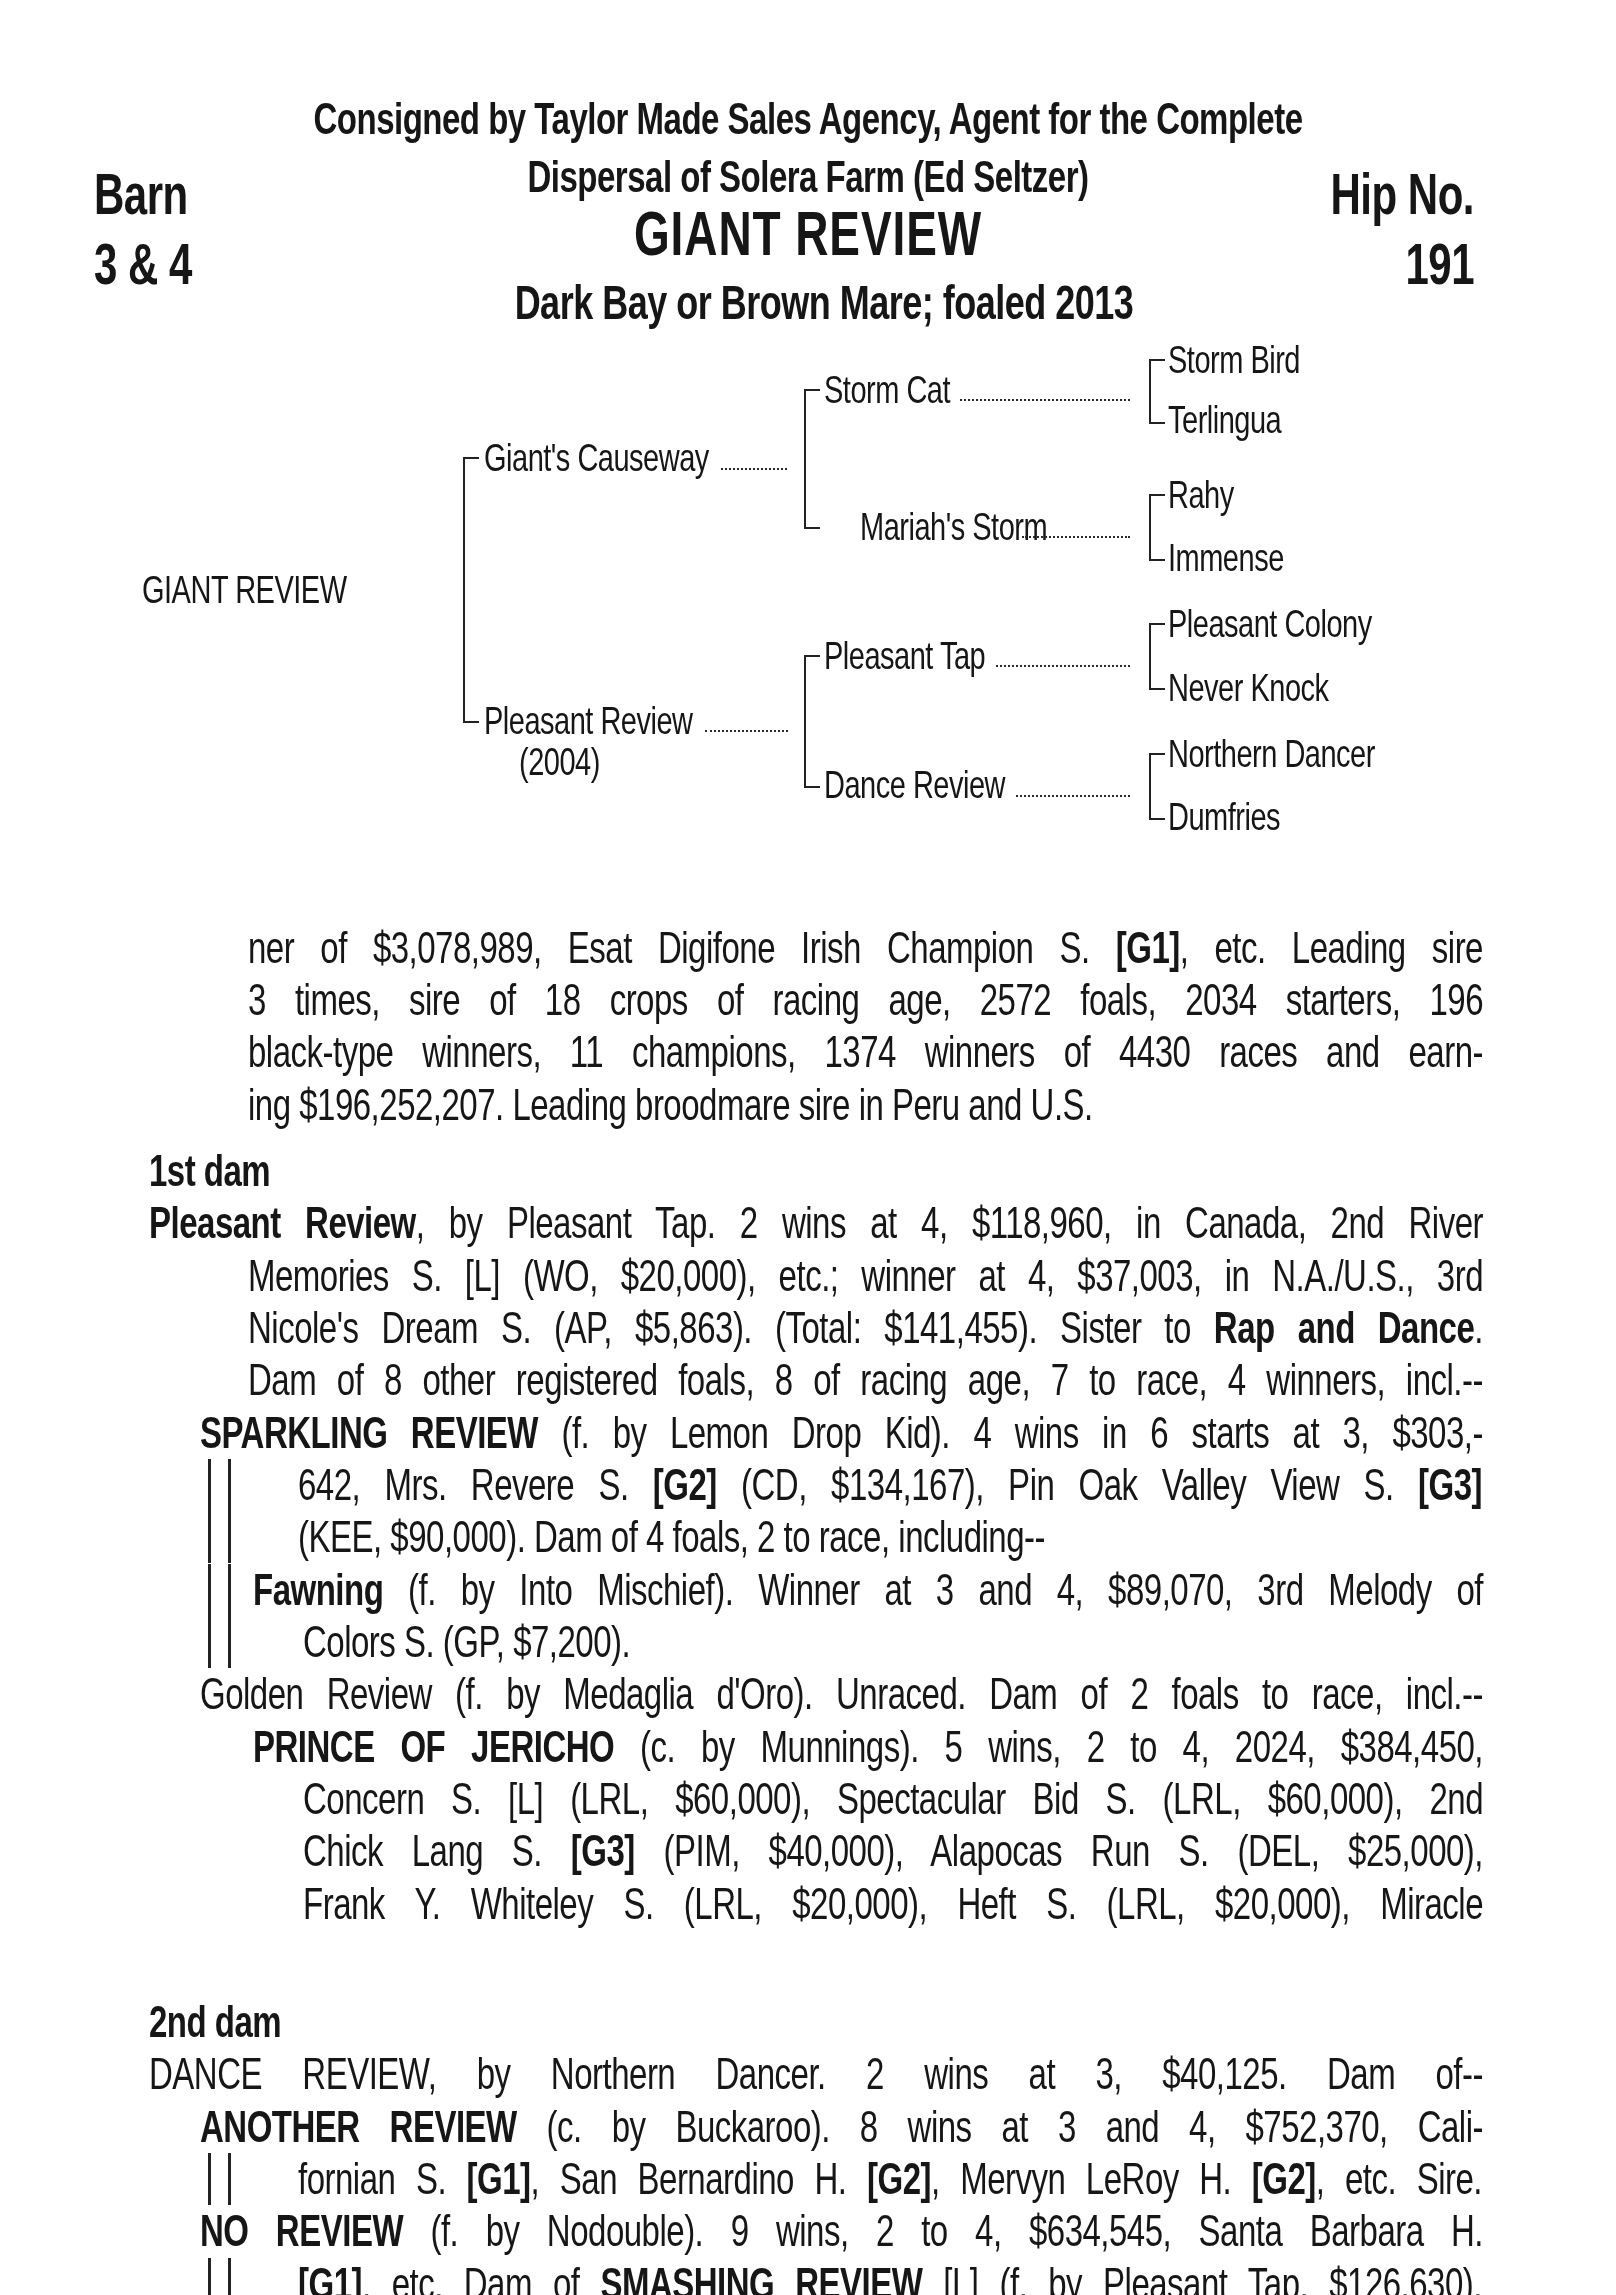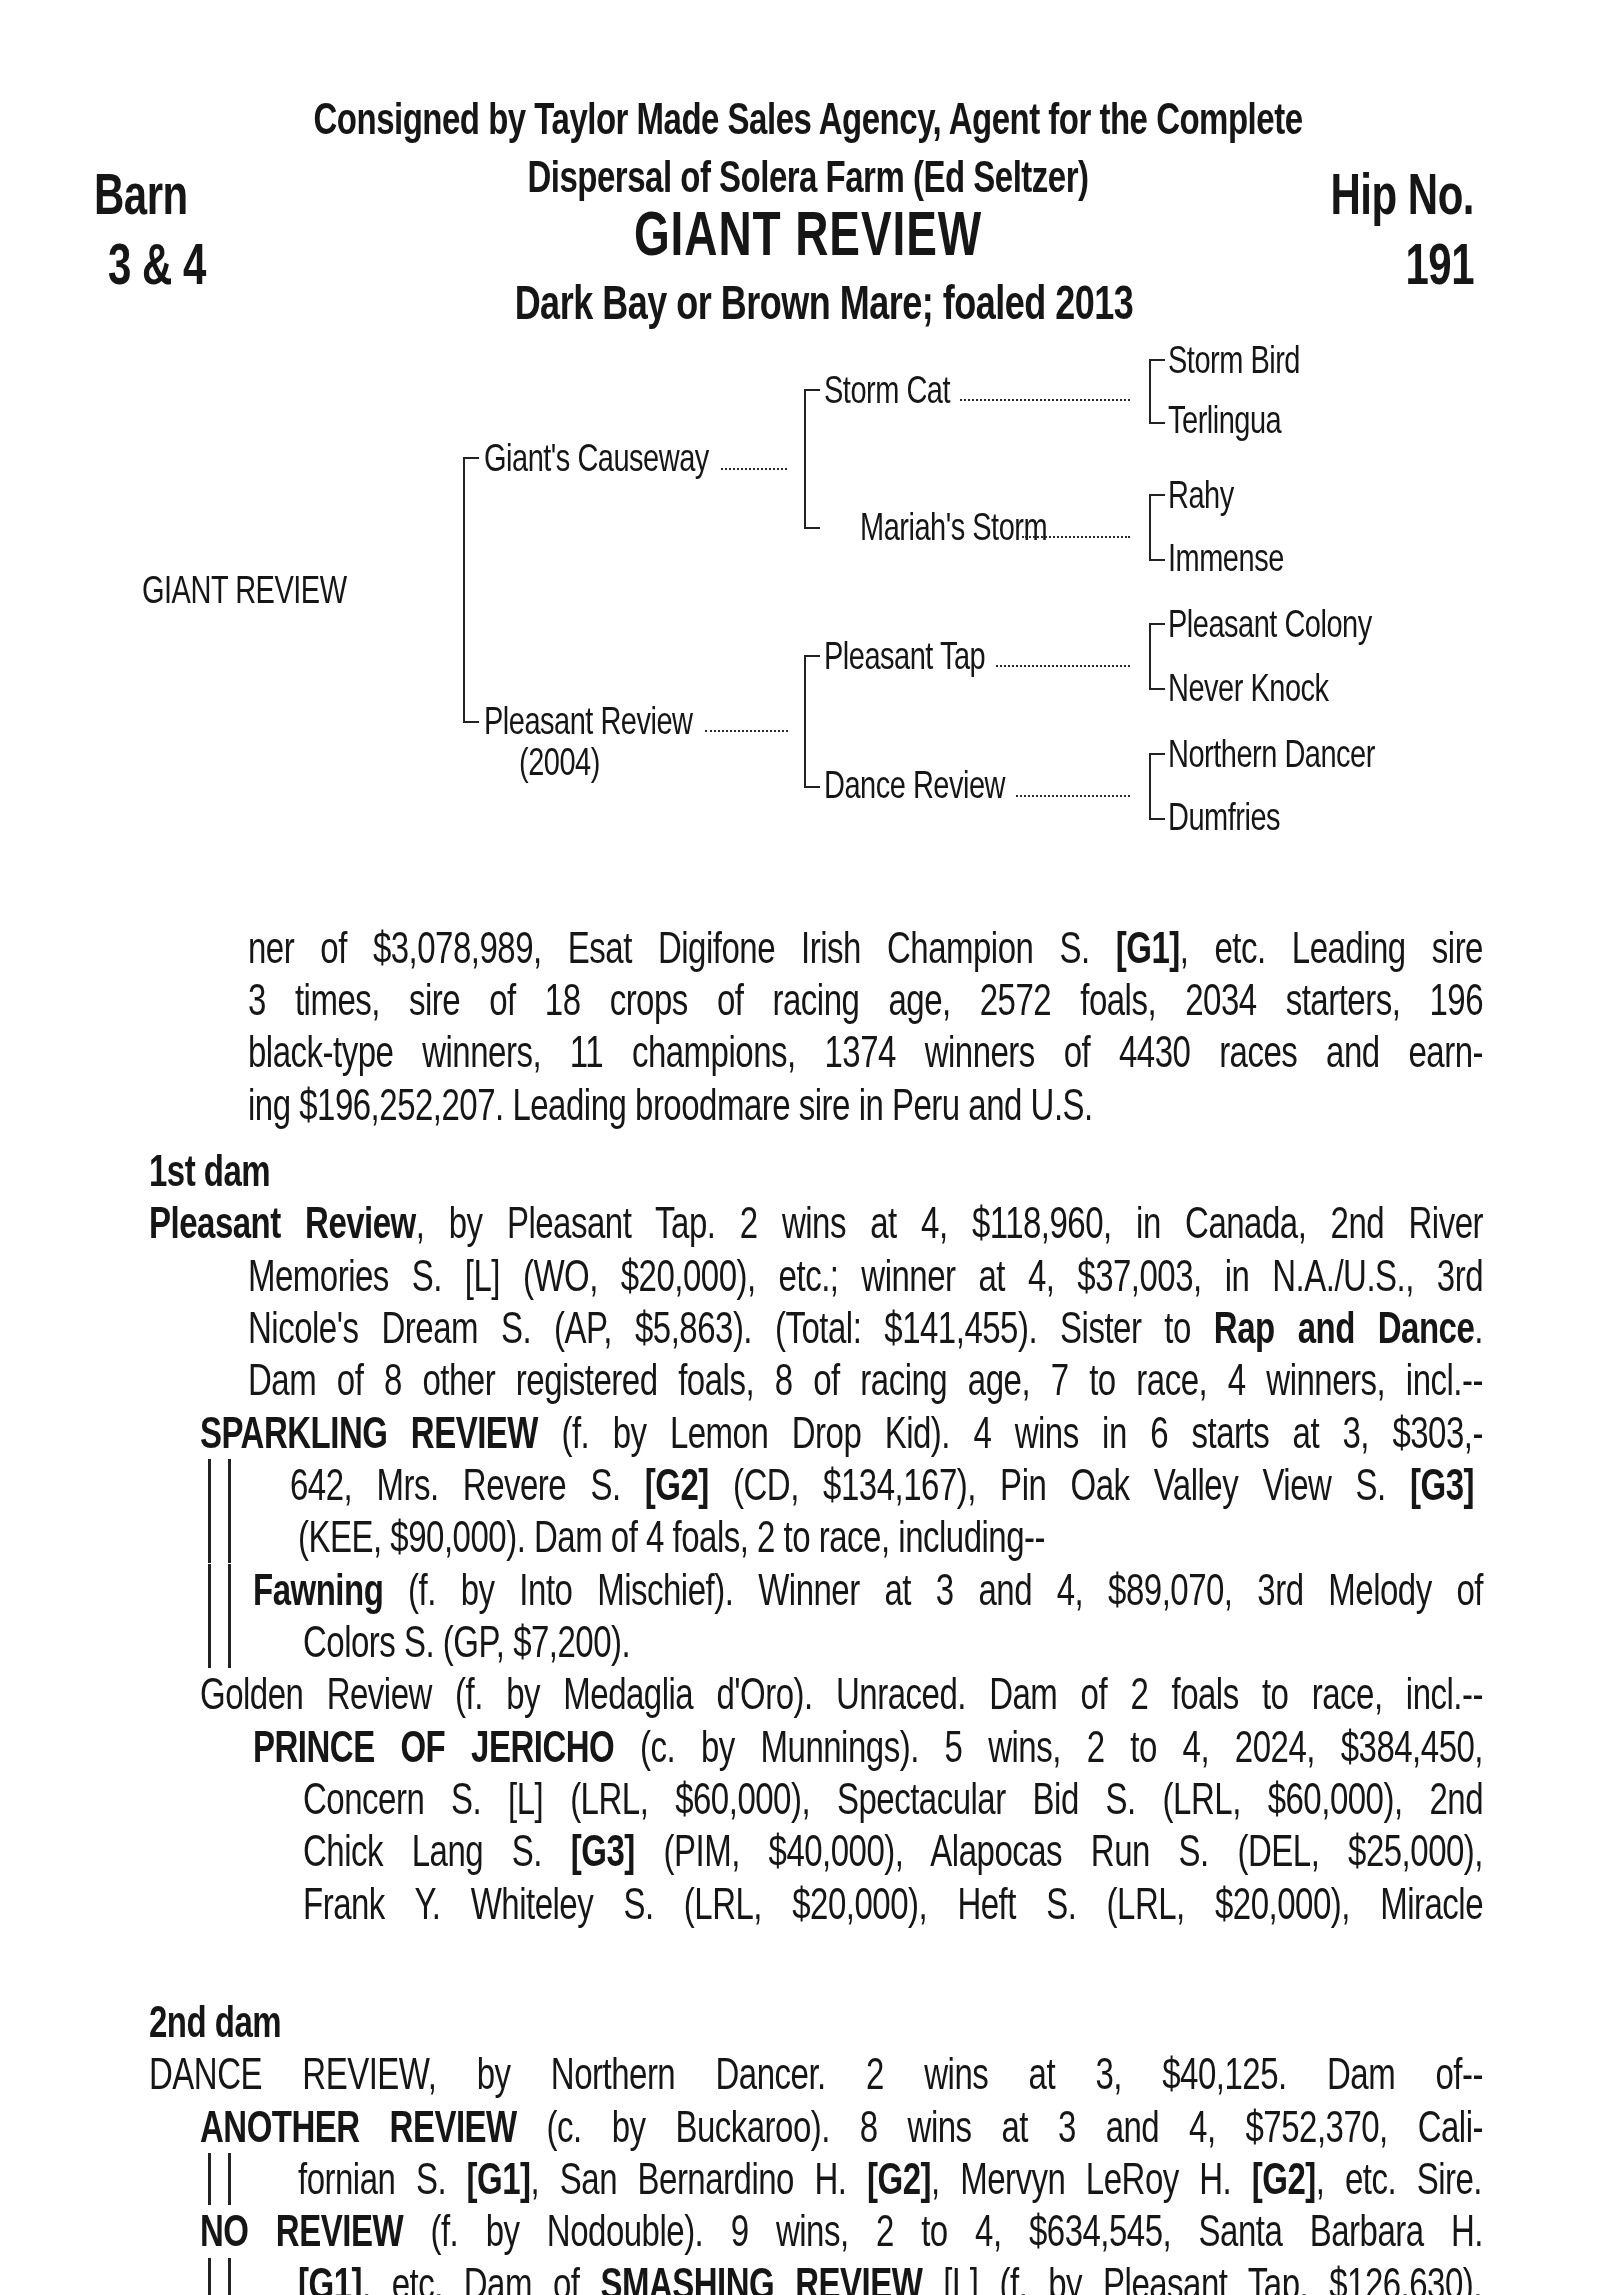--- a/index.html
+++ b/index.html
@@ -32,21 +32,21 @@
   <div class="abs ctr" style="top:93px;">
     <span class="tall h-consign">Consigned by Taylor Made Sales Agency, Agent for the Complete</span>
     </div>
   <div class="abs ctr" style="top:151px;">
     <span class="tall h-consign">Dispersal of Solera Farm (Ed Seltzer)</span>
     </div>
 
   <div class="abs" style="left:94px;top:162px;">
     <span class="tall h-corner">Barn</span>
     </div>
-  <div class="abs" style="left:94px;top:232px;margin-left:14px;">
+  <div class="abs" style="left:94px;top:232px;">
     <span class="tall h-corner">3 &amp; 4</span>
     </div>
 
   <div class="abs" style="right:142px;top:162px;text-align:right;">
     <span class="tall h-corner">Hip No.</span>
     </div>
   <div class="abs" style="right:142px;top:232px;text-align:right;">
     <span class="tall h-corner">191</span>
     </div>
 
@@ -145,21 +145,21 @@
       </div>
       <div class="ln" style="left: 248px; top: 1304px; width: 1235px;">
         <span class="tall st"><span>Nicole's Dream S. (AP, $5,863). (Total: $141,455). Sister to </span><b>Rap and Dance</b><span>.</span></span>
       </div>
       <div class="ln" style="left: 248px; top: 1356px; width: 1235px;">
         <span class="tall st"><span>Dam of 8 other registered foals, 8 of racing age, 7 to race, 4 winners, incl.--</span></span>
       </div>
       <div class="ln" style="left: 200px; top: 1409px; width: 1283px;">
         <span class="tall st"><b>SPARKLING REVIEW</b><span> (f. by Lemon Drop Kid). 4 wins in 6 starts at 3, $303,-</span></span>
       </div>
-      <div class="ln" style="left: 290px; top: 1461px; width: 1184px;">
+      <div class="ln" style="left: 298px; top: 1461px; width: 1184px;">
         <span class="tall st"><span>642, Mrs. Revere S. </span><b>[G2]</b><span> (CD, $134,167), Pin Oak Valley View S. </span><b>[G3]</b></span>
       </div>
       <div class="bars" style="left: 208px; top: 1459px; height: 52px;"></div>
       <div class="ln short" style="left: 298px; top: 1513px; width: 1184px;">
         <span class="tall st"><span>(KEE, $90,000). Dam of 4 foals, 2 to race, including--</span></span>
       </div>
       <div class="bars" style="left: 208px; top: 1511px; height: 52px;"></div>
       <div class="ln" style="left: 253px; top: 1566px; width: 1230px;">
         <span class="tall st"><b>Fawning</b><span> (f. by Into Mischief). Winner at 3 and 4, $89,070, 3rd Melody of</span></span>
       </div>

